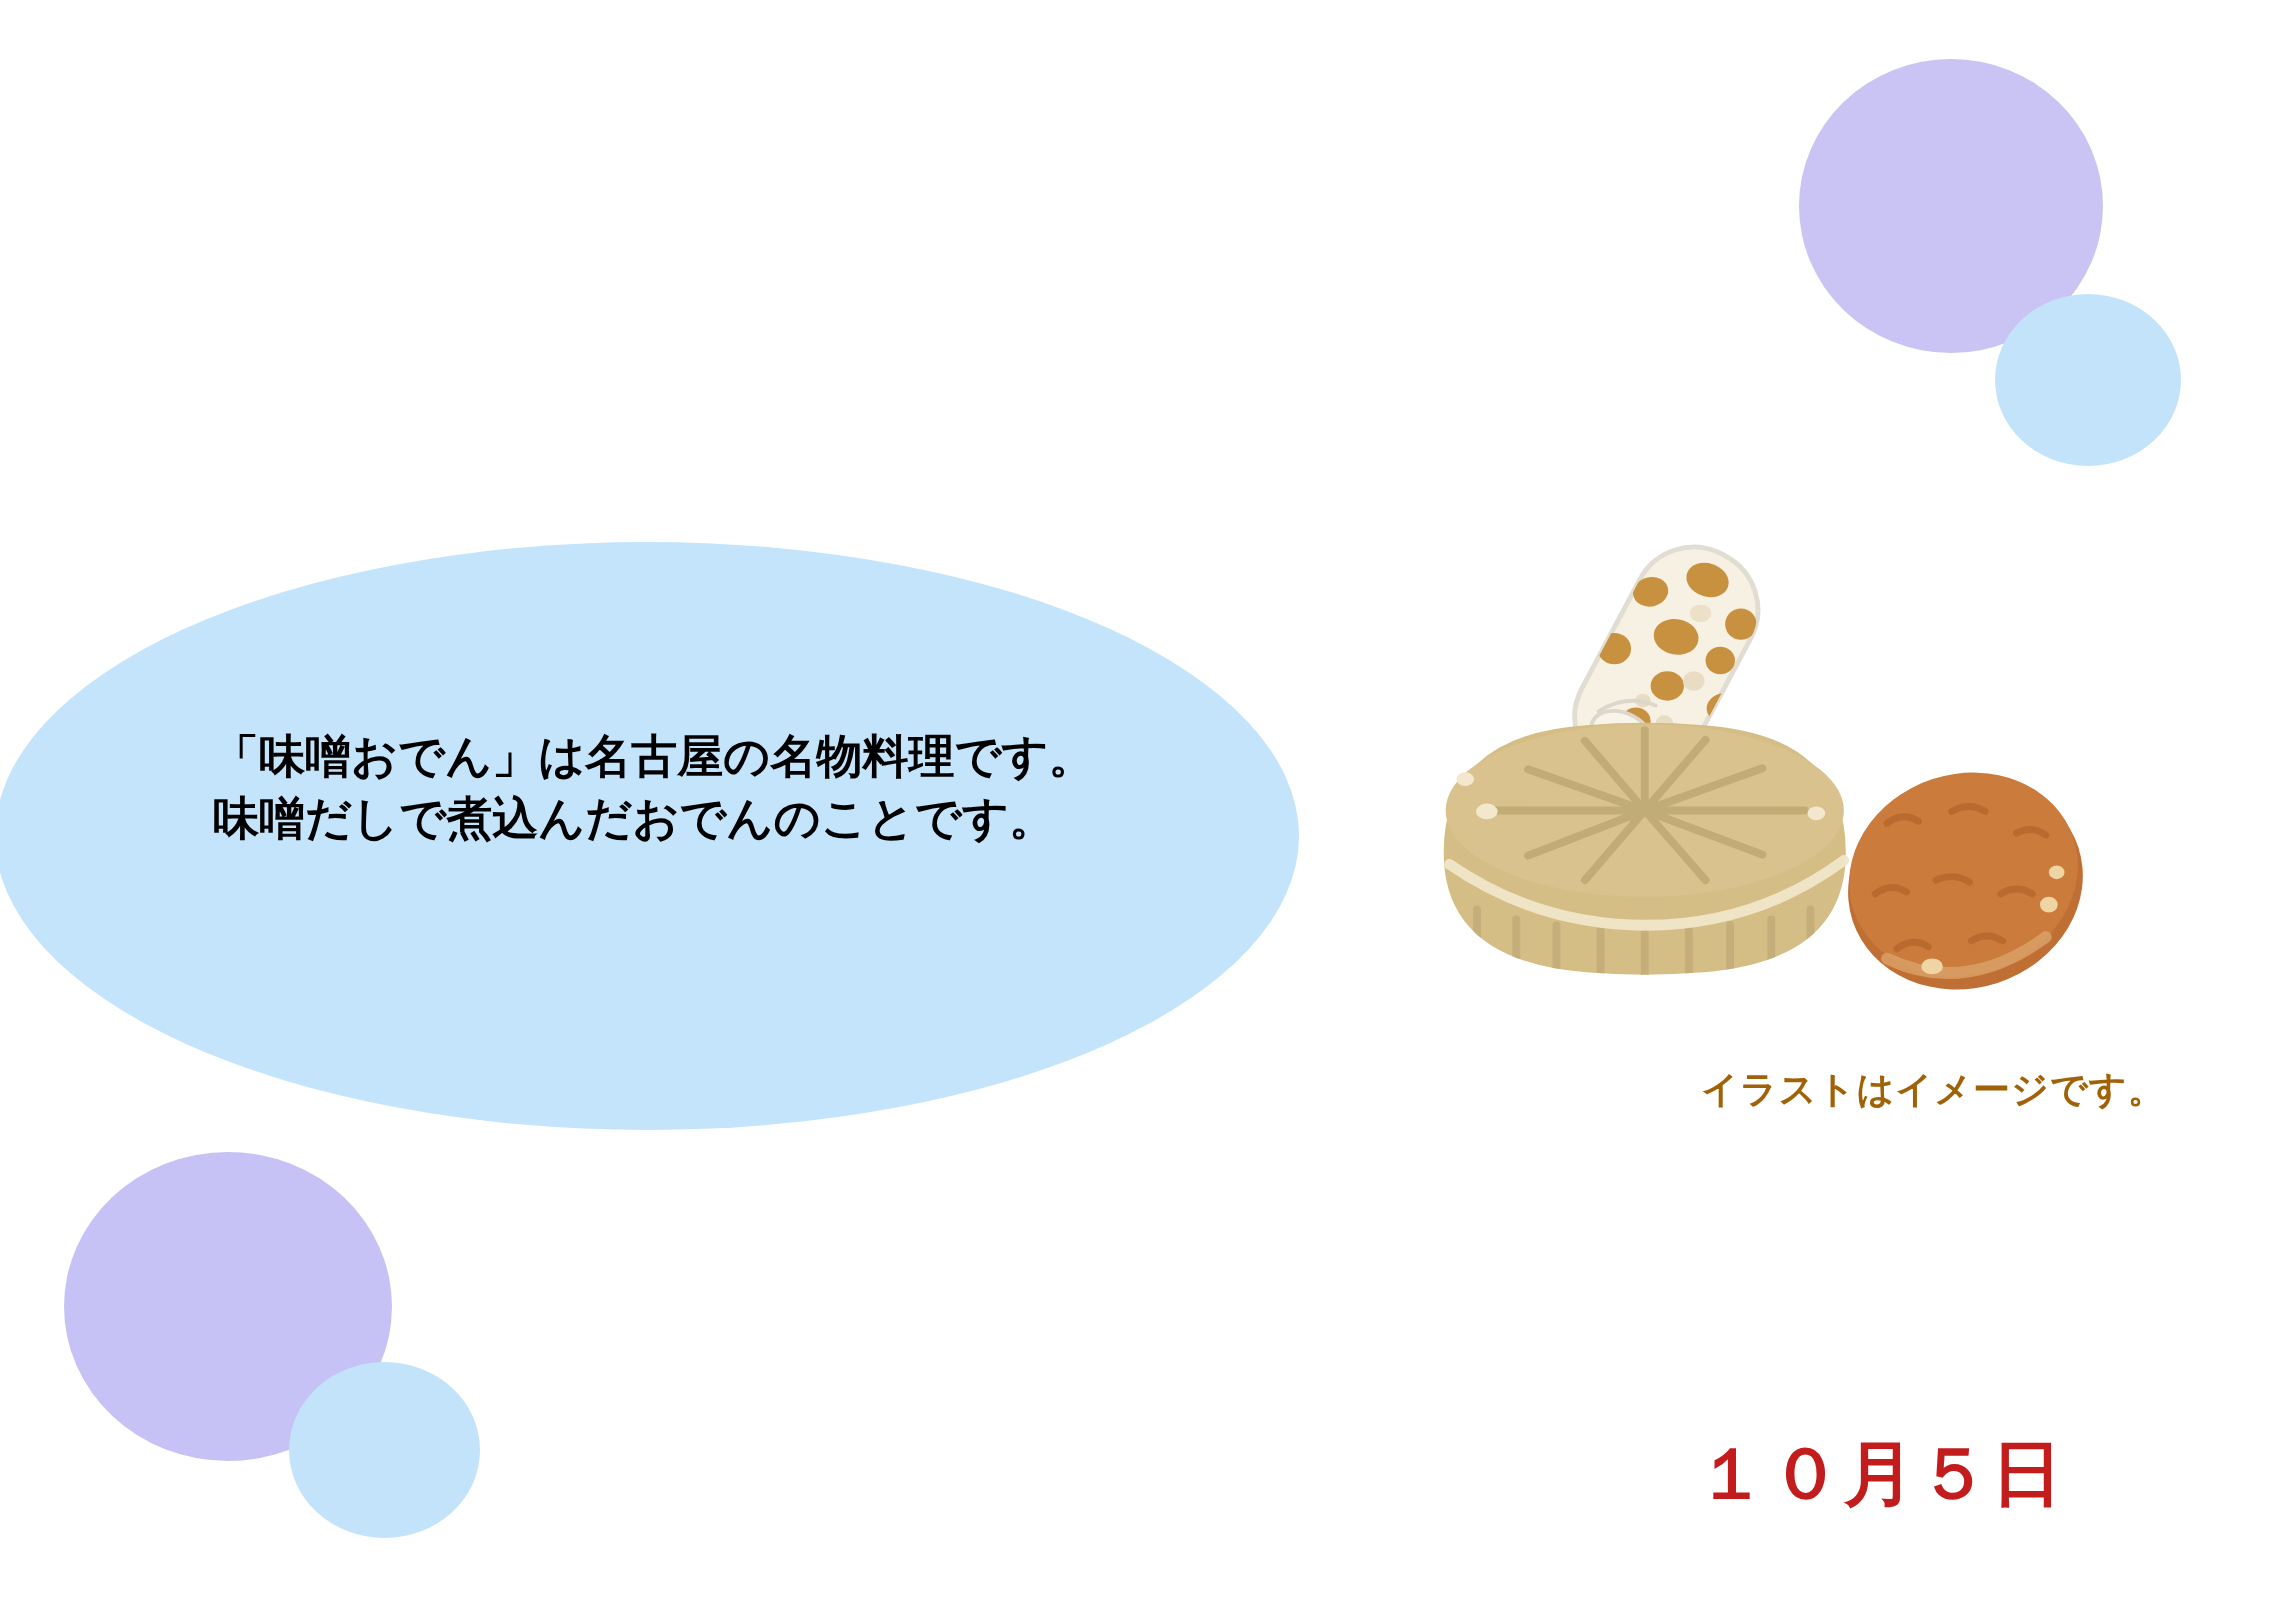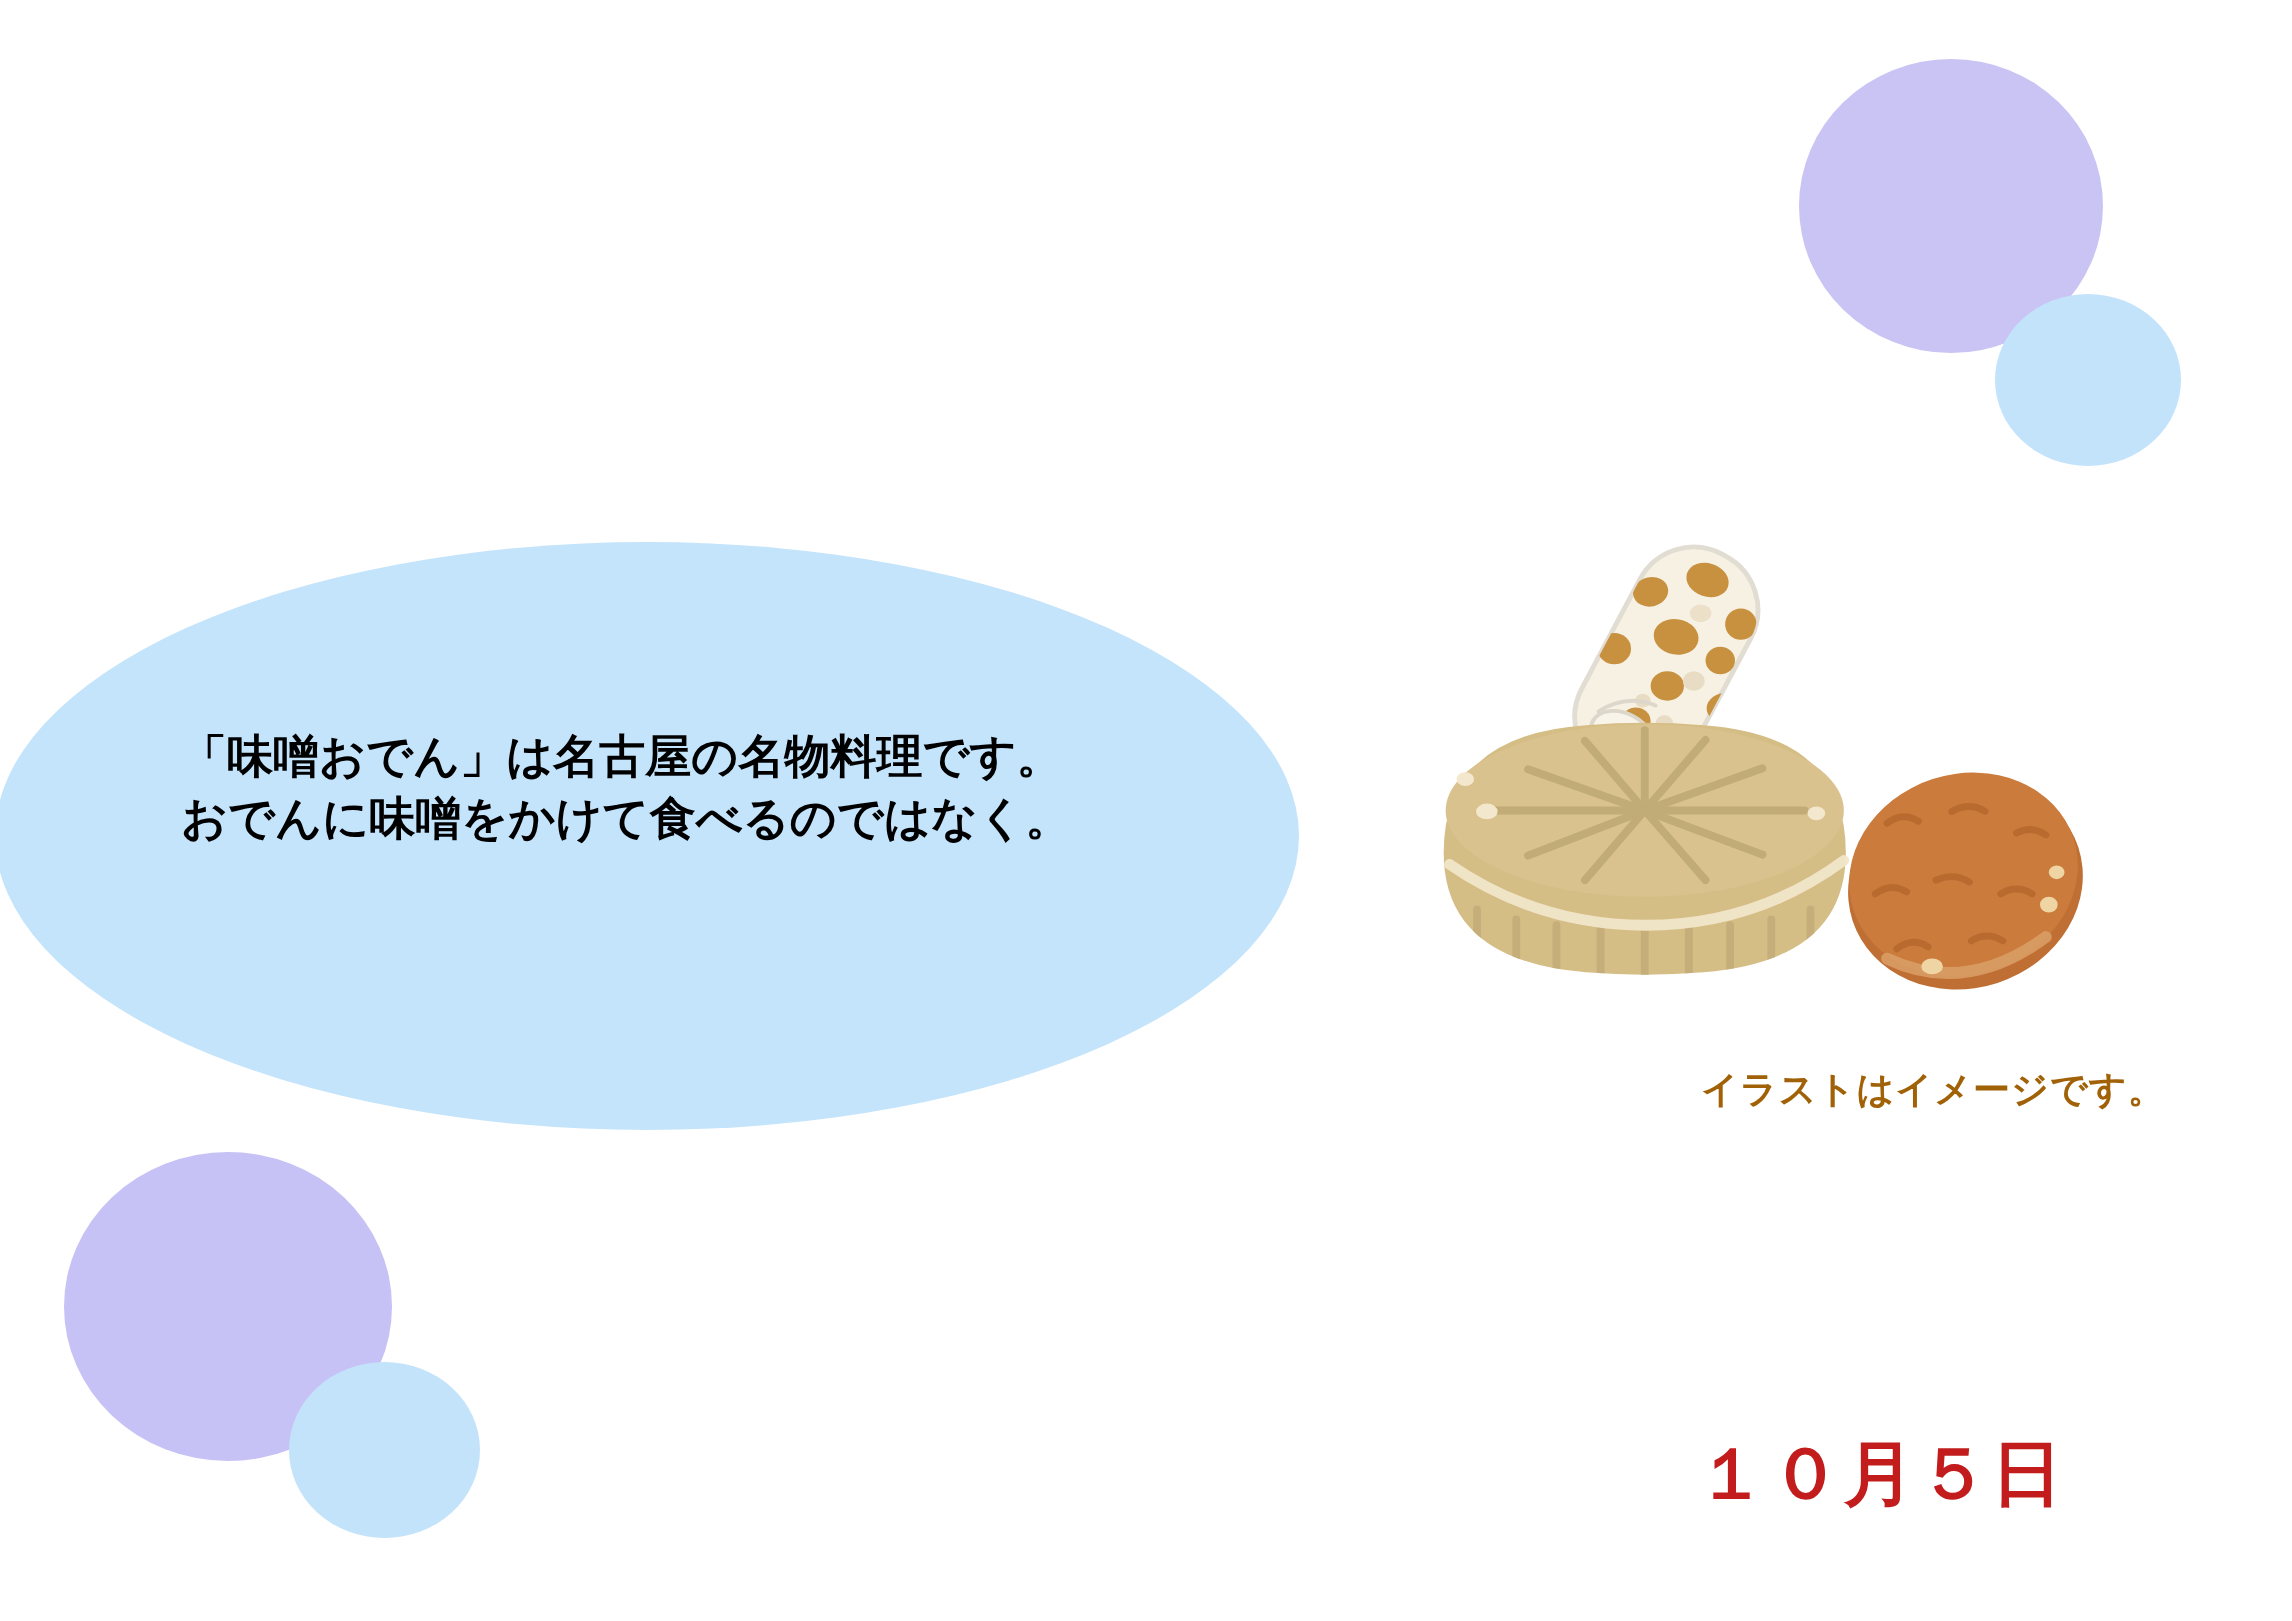--- a/index.html
+++ b/index.html
@@ -26,21 +26,21 @@
   .title{
     position:absolute;left:613px;top:149px;
     font-size:84px;line-height:1.05;color:#c6c5ef;letter-spacing:2px;
     white-space:nowrap;font-weight:400;
   }
   .body-text{
     position:absolute;left:181px;top:725px;width:980px;
     font-size:46px;line-height:62px;color:#000000;font-weight:700;
     letter-spacing:0px;
   }
-  .body-text .ln{display:block;white-space:nowrap;}
+  .body-text .ln{display:block;white-space:nowrap;margin-left:32px;}
 
   .odenlabel{
     position:absolute;left:828px;top:1133px;
     font-size:74px;line-height:1;color:#f2b316;letter-spacing:2px;
     white-space:nowrap;
   }
   .illust-caption{
     position:absolute;left:1701px;top:1071px;
     font-size:37px;line-height:1;color:#a16207;font-weight:700;
     white-space:nowrap;letter-spacing:1px;
@@ -64,21 +64,21 @@
   <div class="blob blob-lav-tr"></div>
   <div class="blob blob-blue-tr"></div>
   <div class="blob blob-lav-bl"></div>
   <div class="blob blob-blue-bl"></div>
 
 
   <div class="ellipse-main"></div>
 
   <div class="body-text">
     <span class="ln">「味噌おでん」は名古屋の名物料理です。</span>
-    <span class="ln">おでんに味噌をかけて食べるのではなく。</span>
+    <span class="ln">味噌だしで煮込んだおでんのことです。</span>
   </div>
 
 
   <div class="illustration">
     <svg viewBox="0 0 680 520" xmlns="http://www.w3.org/2000/svg">
       <defs>
         <clipPath id="clipChikuwa">
           <rect x="181" y="12" width="128" height="250" rx="62" transform="rotate(28 245 137)"></rect>
         </clipPath>
         <clipPath id="clipDaikon">

